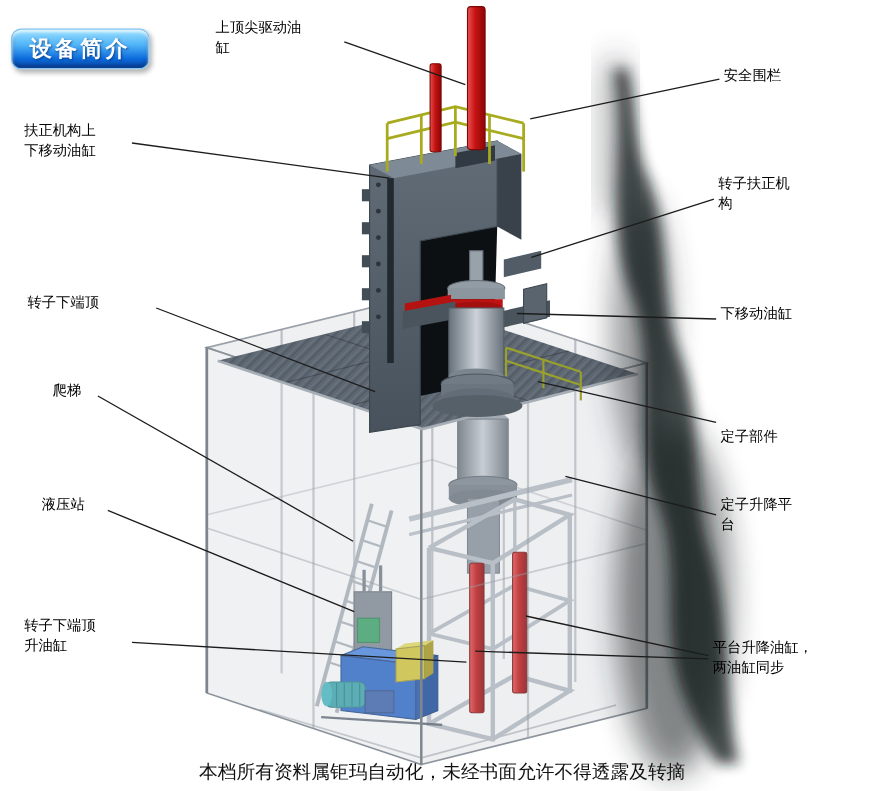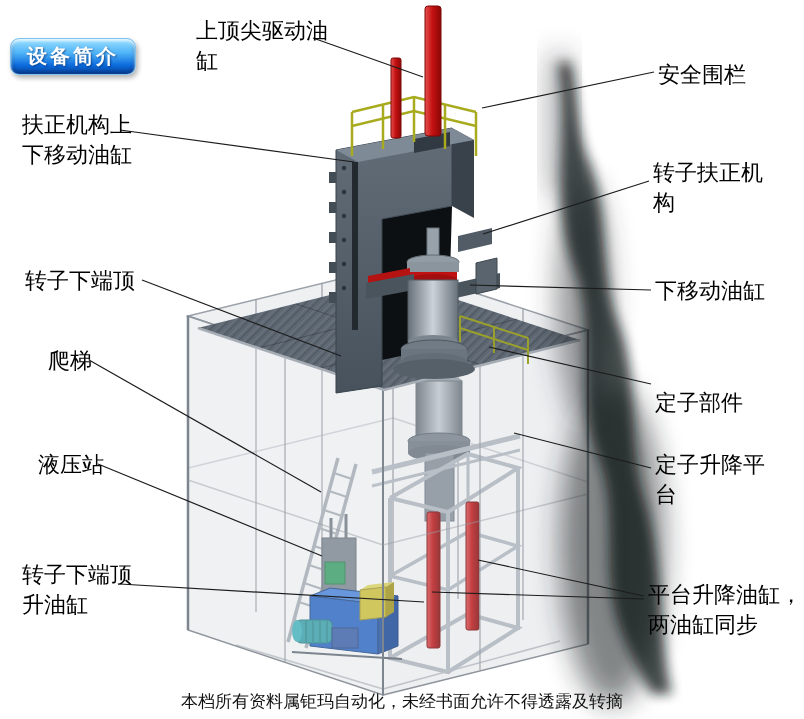--- a/index.html
+++ b/index.html
@@ -1,24 +1,24 @@
 <!DOCTYPE html>
 <html><head>
 <meta charset="utf-8">
 <style>
   html,body{margin:0;padding:0;background:#ffffff;}
   .stage{position:relative;width:804px;height:719px;background:#ffffff;overflow:hidden;
          font-family:"Liberation Sans","DejaVu Sans",sans-serif;}
   svg.art{position:absolute;left:0;top:0;}
-  .callout{position:absolute;font-size:22px;line-height:1.35;color:#000;white-space:pre-line;}
+  .callout{position:absolute;font-size:13px;line-height:1.35;color:#000;white-space:pre-line;}
   .badge{position:absolute;left:10px;top:26px;width:124px;height:35px;display:flex;align-items:center;justify-content:center;
          background:linear-gradient(180deg,#9be0ff 0%,#4fb3f7 40%,#0c6bdc 75%,#0a4faf 100%);
          border-radius:9px;border:1px solid #7fc4ef;
          box-shadow:inset 0 2px 3px rgba(255,255,255,.8), inset 0 -3px 4px rgba(0,20,80,.45), 2px 3px 5px rgba(0,0,0,.3);
-         color:#fff;font-size:20px;font-weight:bold;letter-spacing:3px;text-shadow:1px 1px 2px rgba(0,30,90,.6);margin-top:12px;}
+         color:#fff;font-size:20px;font-weight:bold;letter-spacing:3px;text-shadow:1px 1px 2px rgba(0,30,90,.6);}
   .footer{position:absolute;left:0;right:0;bottom:6px;text-align:center;font-size:17px;color:#111;}
 </style>
 </head>
 <body>
 
 <div class="stage">
 
   <svg class="art" width="804" height="719" viewBox="0 0 804 719">
     <defs>
       <linearGradient id="redGrad" x1="0" y1="0" x2="1" y2="0">

